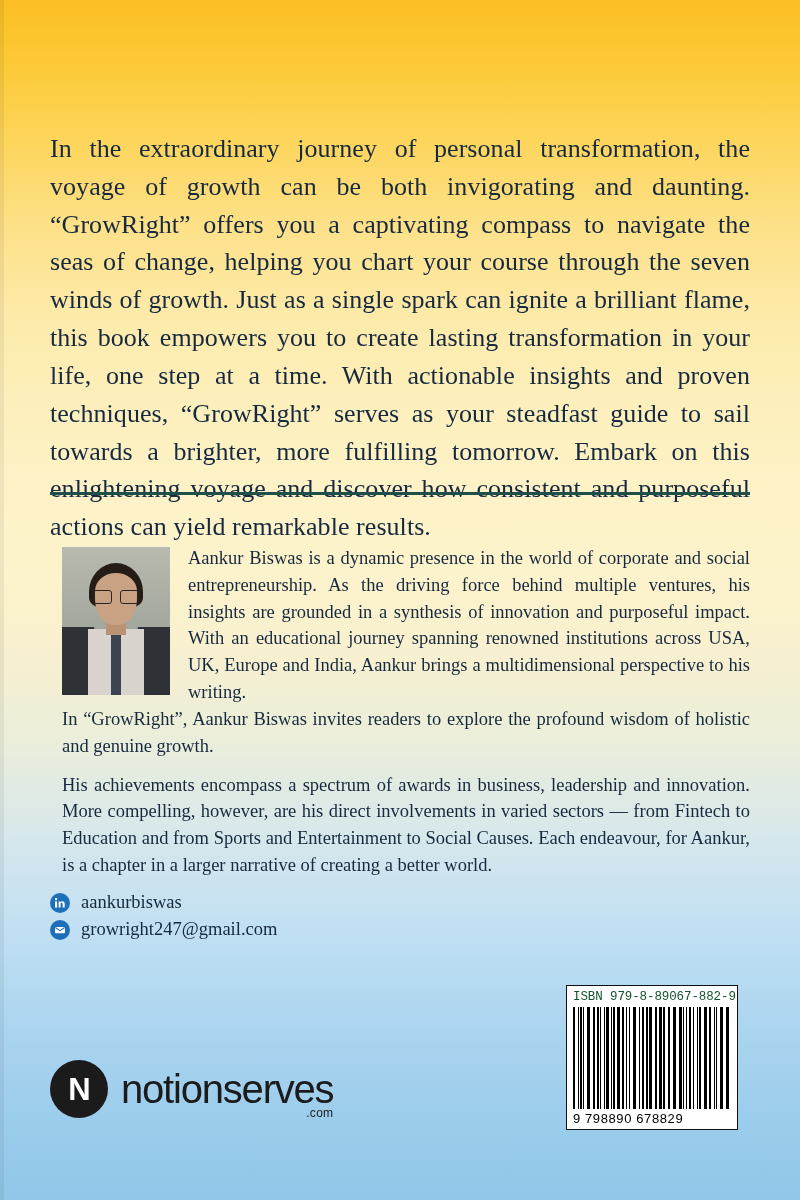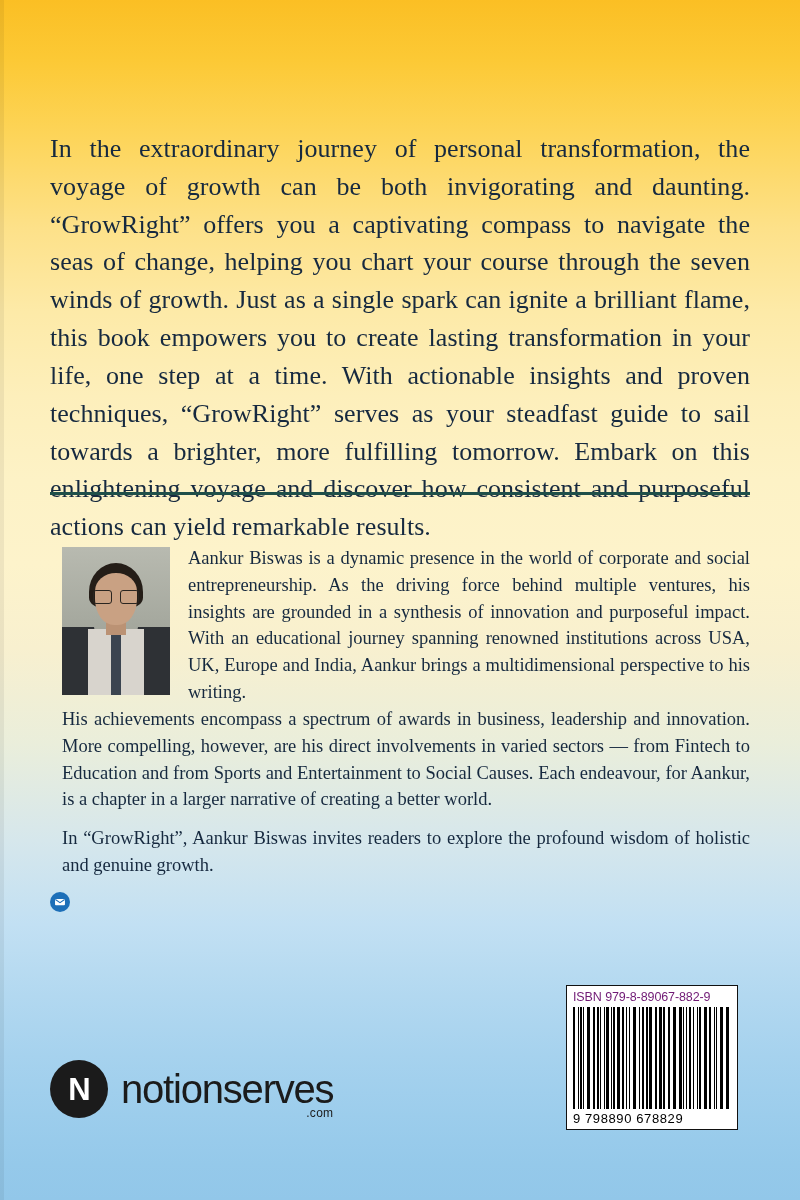--- a/index.html
+++ b/index.html
@@ -252,23 +252,23 @@
     width: 172px;
     height: 145px;
     background: #ffffff;
     border: 1px solid #111111;
     padding: 4px 6px 3px 6px;
     display: flex;
     flex-direction: column;
   }
 
   .isbn-text {
-    font-family: Liberation Sans, sans-serif;
+    font-family: Liberation Mono, monospace;
     font-size: 12.5px;
-    color: #701a75;
+    color: #14532d;
     letter-spacing: -0.1px;
     white-space: nowrap;
     margin-bottom: 3px;
   }
 
   .bars {
     flex: 1;
     display: flex;
     align-items: stretch;
     gap: 0;
@@ -319,32 +319,43 @@
         <div class="jacket-r"></div>
         <div class="shirt"></div>
         <div class="tie"></div>
         <div class="neck"></div>
         <div class="hair"></div>
         <div class="face"></div>
         <div class="glasses"></div>
       </div>
       <p>Aankur Biswas is a dynamic presence in the world of corporate and social entrepreneurship. As the driving force behind multiple ventures, his insights are grounded in a synthesis of innovation and purposeful impact. With an educational journey spanning renowned institutions across USA, UK, Europe and India, Aankur brings a multidimensional perspective to his writing.</p>
       <div class="clearer"></div>
+      <p>In “GrowRight”, Aankur Biswas invites readers to explore the profound wisdom of holistic and genuine growth.</p>
       <p>His achievements encompass a spectrum of awards in business, leadership and innovation. More compelling, however, are his direct involvements in varied sectors — from Fintech to Education and from Sports and Entertainment to Social Causes. Each endeavour, for Aankur, is a chapter in a larger narrative of creating a better world.</p>
-      <p>In “GrowRight”, Aankur Biswas invites readers to explore the profound wisdom of holistic and genuine growth.</p>
     </div>
 
     <div class="contacts">
+      <div class="contact-row">
+        <span class="icon-circle">
+          <svg width="12" height="12" viewBox="0 0 12 12">
+            <rect x="1" y="4.4" width="2.1" height="6.2" fill="#fff"></rect>
+            <circle cx="2.05" cy="2.1" r="1.2" fill="#fff"></circle>
+            <path d="M4.6 4.4h2v0.9c0.35-0.65 1.05-1.05 1.9-1.05 1.4 0 2.2 0.9 2.2 2.5v3.85h-2.1V7.1c0-0.8-0.3-1.25-0.95-1.25-0.7 0-1.05 0.47-1.05 1.25v3.5H4.6z" fill="#fff"></path>
+          </svg>
+        </span>
+        <span class="label">aankurbiswas</span>
+      </div>
       <div class="contact-row">
         <span class="icon-circle">
           <svg width="12" height="12" viewBox="0 0 14 14">
             <rect x="1.2" y="3.4" width="11.6" height="7.4" rx="1.1" fill="#fff"></rect>
             <path d="M1.6 4.1l5.4 3.7 5.4-3.7" fill="none" stroke="#1d6fb8" stroke-width="1.2"></path>
           </svg>
         </span>
+        <span class="label">growright247@gmail.com</span>
       </div>
     </div>
 
   </div>
 
   <div class="publisher">
     <div class="pub-mark">
       <span>N</span>
     </div>
     <div class="pub-word">

